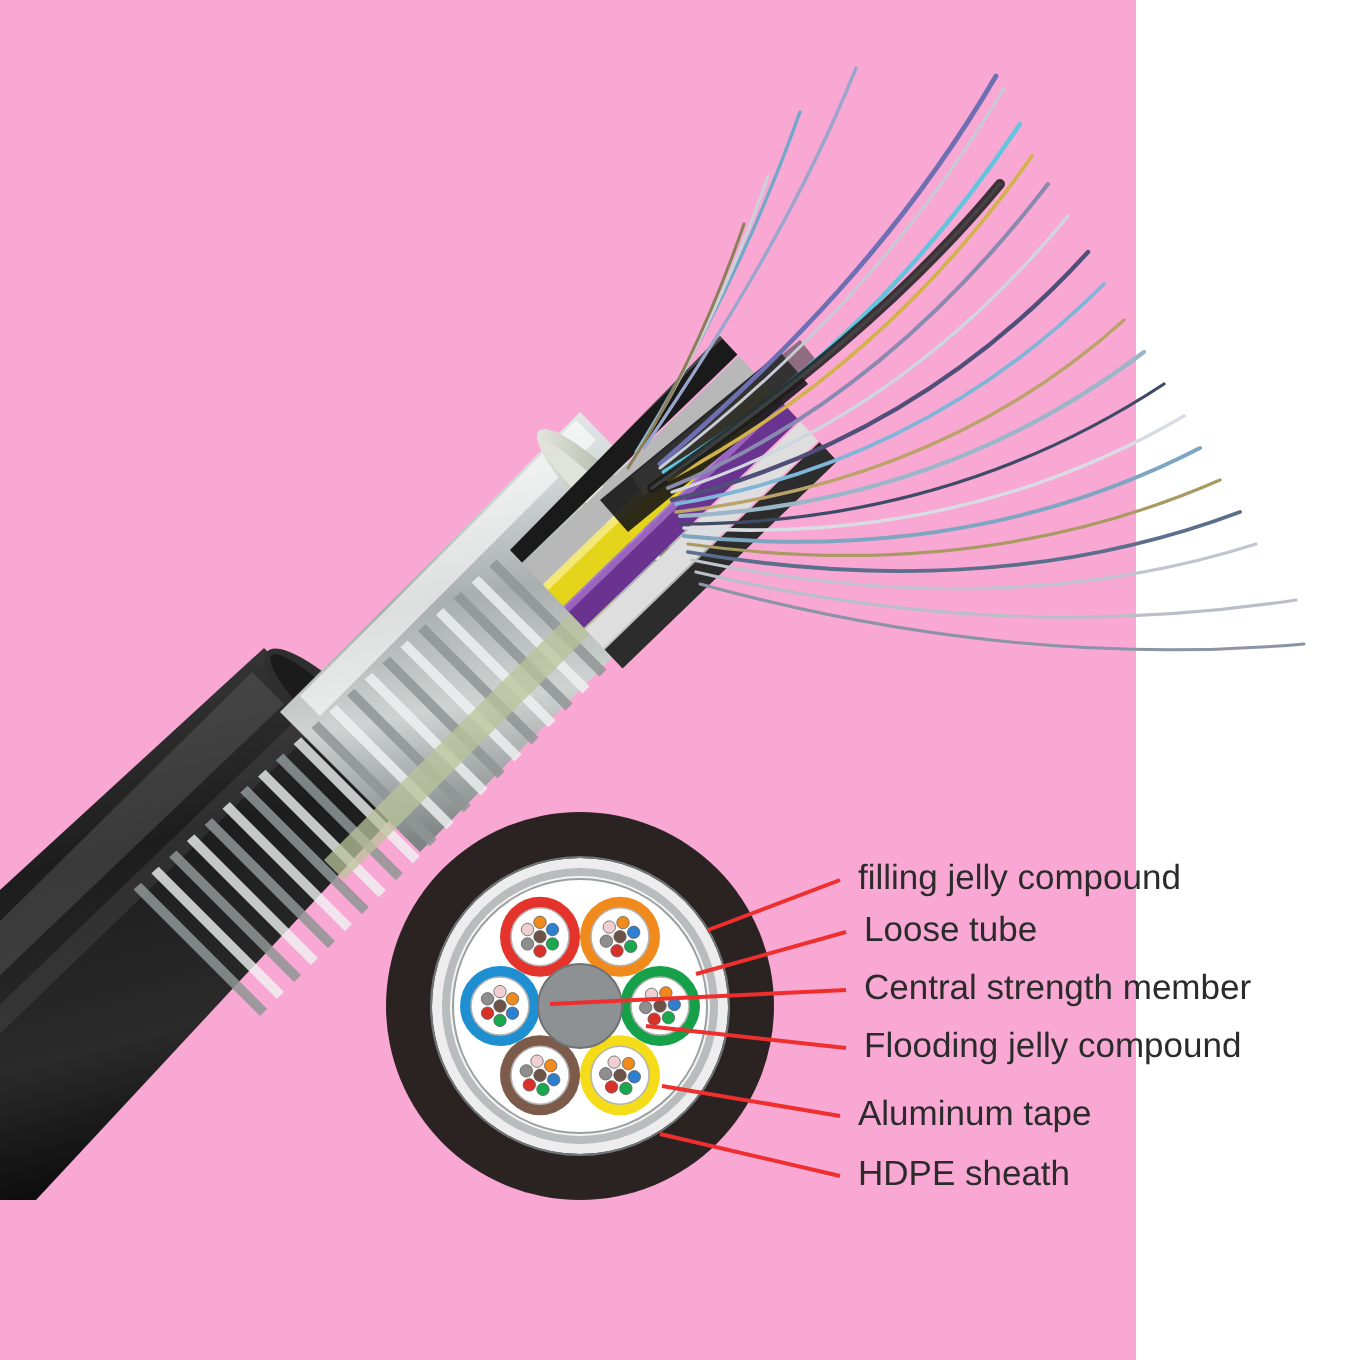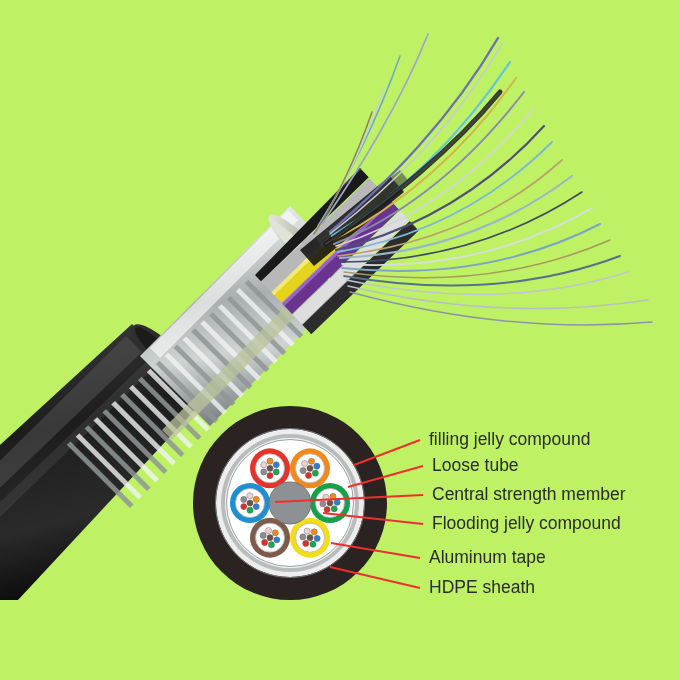--- a/index.html
+++ b/index.html
@@ -11,23 +11,23 @@
   body {
     width: 680px;
     height: 680px;
     position: relative;
     overflow: hidden;
     font-family: "Liberation Sans", "DejaVu Sans", sans-serif;
   }
   #stage {
     position: absolute;
     inset: 0;
-    width: 680px;
+    width: 568px;
     height: 680px;
-    background: #bef264;
+    background: #f9a8d4;
   }
   svg.layer {
     position: absolute;
     left: 0;
     top: 0;
     width: 680px;
     height: 680px;
     display: block;
   }
   .callout-text {

